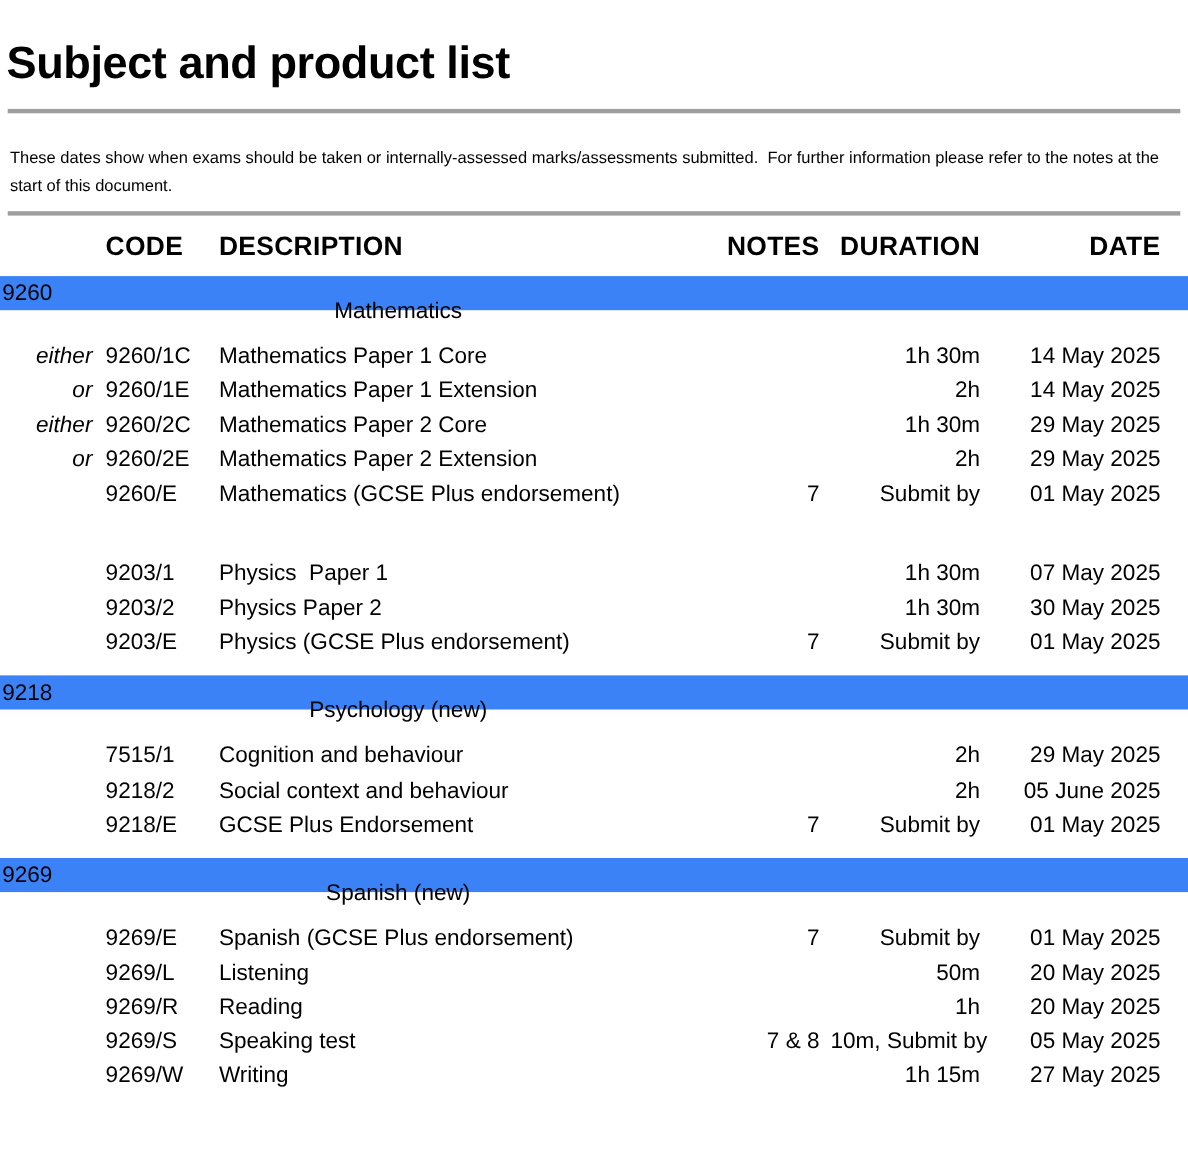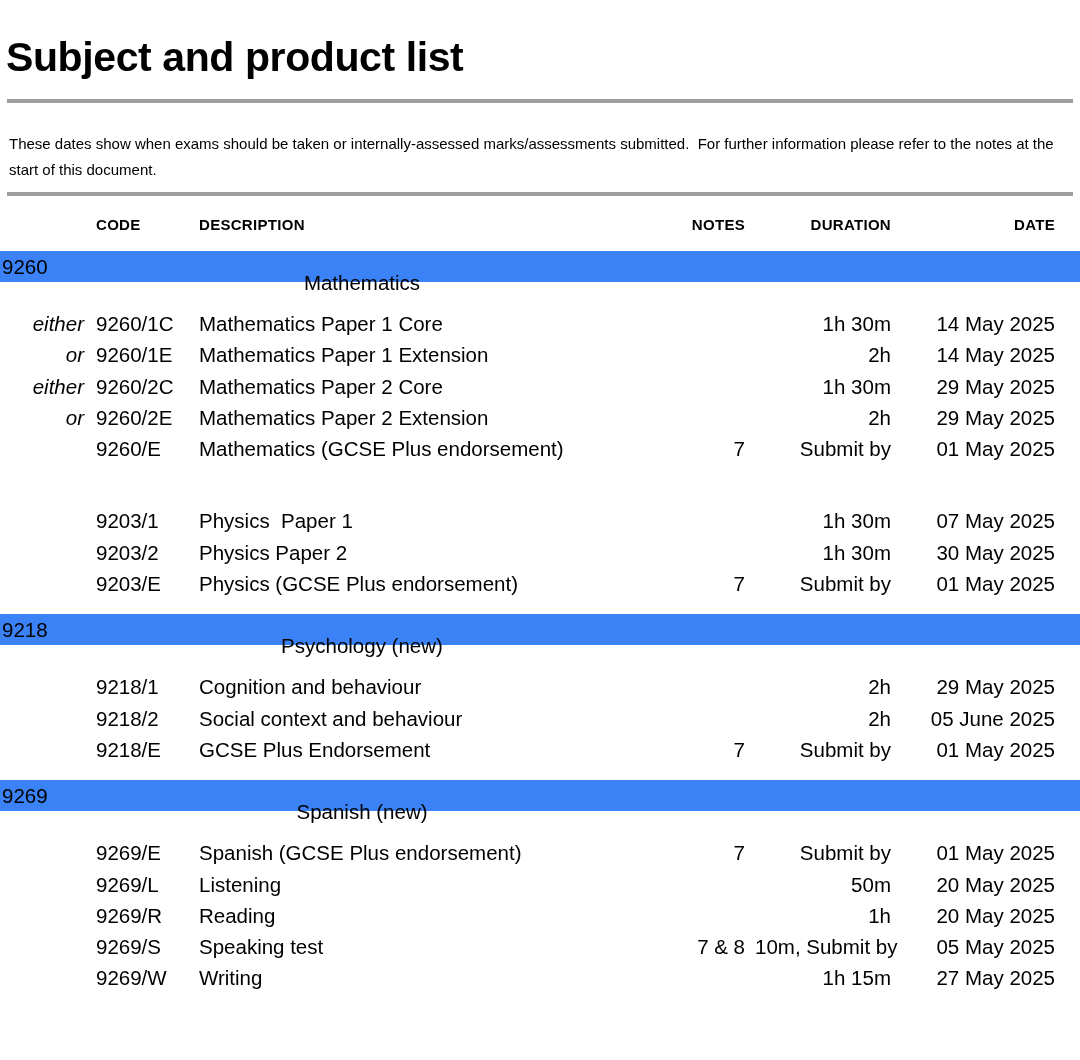--- a/index.html
+++ b/index.html
@@ -72,21 +72,21 @@
     position: absolute;
     font-size: 20.5px;
     line-height: 31.3px;
     white-space: pre;
   }
 
   
   .header-row { height: 46px; }
   .header-row .cell {
     font-weight: bold;
-    font-size: 15px;
+    font-size: 24px;
     line-height: 40px;
     letter-spacing: 0.3px;
   }
 
   
   .subject-row {
     height: 31px;
     background: #3b82f6;
   }
   .subject-row .cell { line-height: 31px; }
@@ -199,21 +199,21 @@
         <div class="cell c-date">01 May 2025</div>
       </div>
       <div class="spacer-sm"></div>
       <div class="row subject-row">
         <div class="cell c-subj-code">9218</div>
         <div class="cell c-subj-name">Psychology (new)</div>
       </div>
       <div class="spacer"></div>
       <div class="row">
         <div class="cell c-either"></div>
-        <div class="cell c-code">9218/1</div>
+        <div class="cell c-code">7515/1</div>
         <div class="cell c-desc">Cognition and behaviour</div>
         <div class="cell c-notes"></div>
         <div class="cell c-duration">2h</div>
         <div class="cell c-date">29 May 2025</div>
       </div>
       <div class="row">
         <div class="cell c-either"></div>
         <div class="cell c-code">9218/2</div>
         <div class="cell c-desc">Social context and behaviour</div>
         <div class="cell c-notes"></div>

